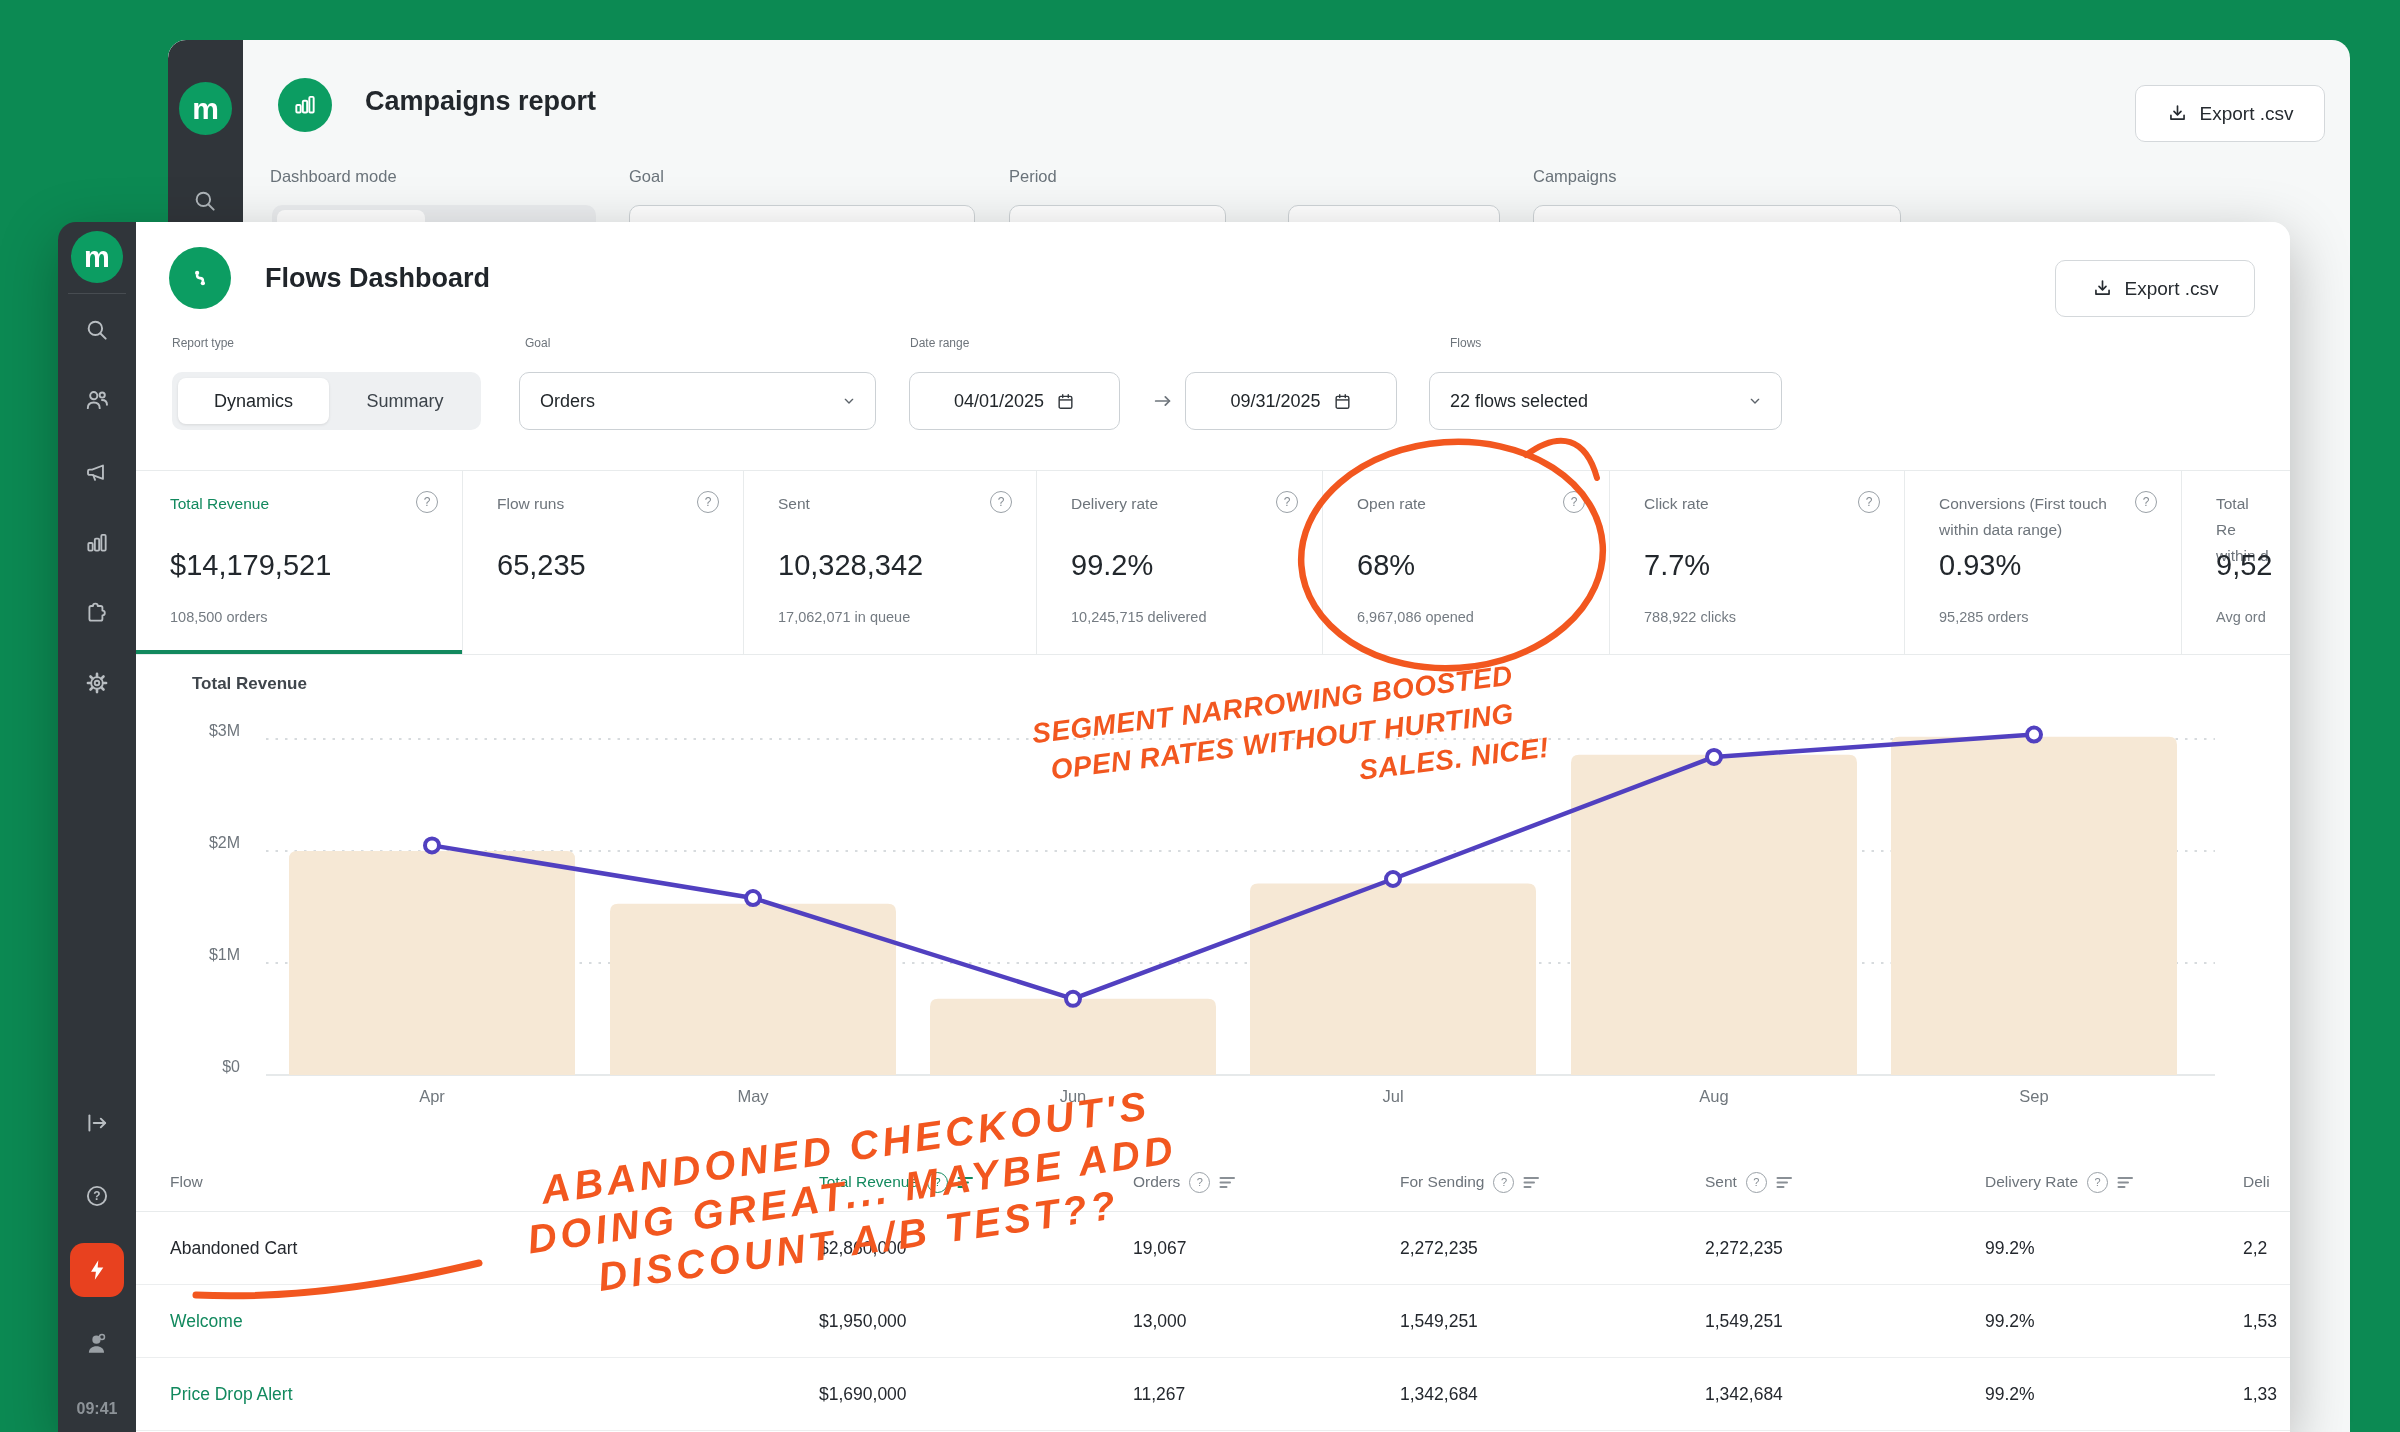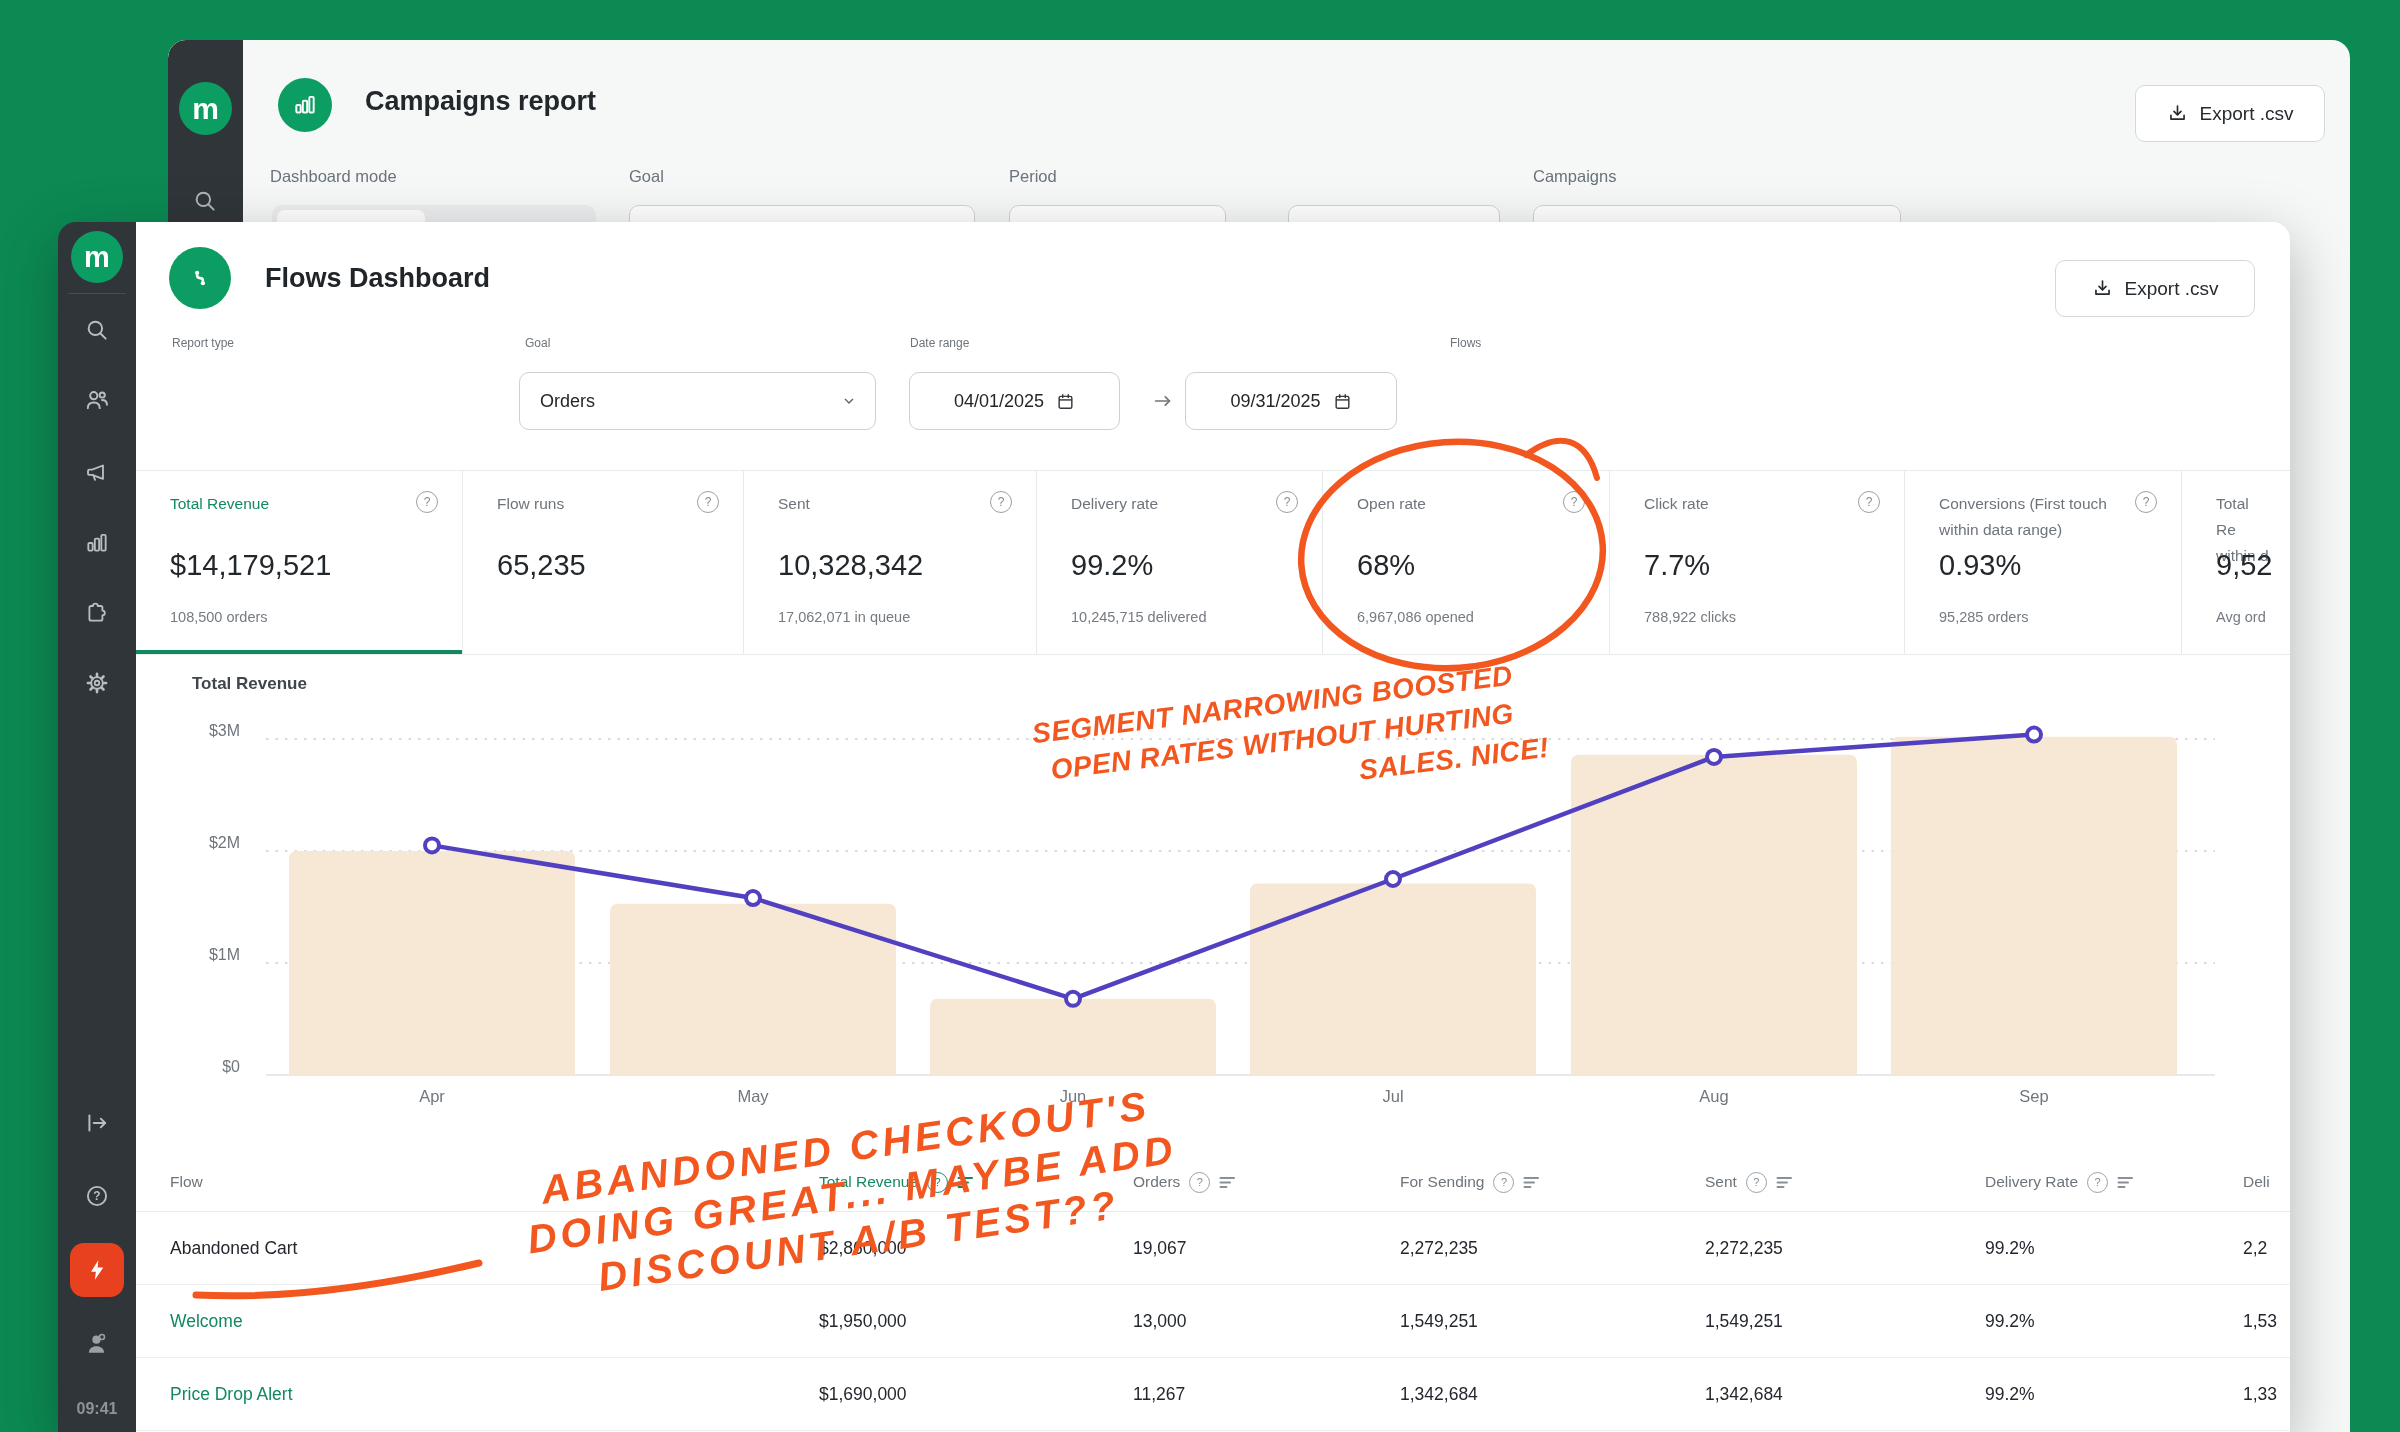--- a/index.html
+++ b/index.html
@@ -230,20 +230,24 @@
           <path d="M4.5 14 V18.5 H19.5 V14" stroke="#262b30" stroke-width="1.9" fill="none" stroke-linecap="round" stroke-linejoin="round"></path>
         </svg>
         <span>Export .csv</span>
       </button>
 
       <div class="flt-label" style="left:36px">Report type</div>
       <div class="flt-label" style="left:389px">Goal</div>
       <div class="flt-label" style="left:774px">Date range</div>
       <div class="flt-label" style="left:1314px">Flows</div>
 
+      <div class="toggle">
+        <div class="seg sel">Dynamics</div>
+        <div class="seg unsel">Summary</div>
+      </div>
 
       <div class="select" style="left:383px;width:357px">
         <span>Orders</span>
         <svg width="16" height="16" viewBox="0 0 24 24">
           <path d="M6.5 9.5 L12 15 L17.5 9.5" fill="none" stroke="#5c636a" stroke-width="2" stroke-linecap="round" stroke-linejoin="round"></path>
         </svg>
       </div>
 
       <div class="dateinput" style="left:773px;width:211px">
         <span>04/01/2025</span>
@@ -260,20 +264,26 @@
           <path d="M14.5 7.5 L19 12 L14.5 16.5" fill="none" stroke="#6d747b" stroke-width="1.9" stroke-linecap="round" stroke-linejoin="round"></path>
         </svg>
       </div>
       <div class="dateinput" style="left:1049px;width:212px">
         <span>09/31/2025</span>
         <svg width="19" height="19" viewBox="0 0 24 24">
           <rect x="4" y="5.5" width="16" height="15" rx="2" fill="none" stroke="#33383d" stroke-width="1.8"></rect>
           <line x1="8.5" y1="3.5" x2="8.5" y2="7" stroke="#33383d" stroke-width="1.8" stroke-linecap="round"></line>
           <line x1="15.5" y1="3.5" x2="15.5" y2="7" stroke="#33383d" stroke-width="1.8" stroke-linecap="round"></line>
           <line x1="4" y1="10" x2="20" y2="10" stroke="#33383d" stroke-width="1.8"></line>
+        </svg>
+      </div>
+      <div class="select" style="left:1293px;width:353px">
+        <span>22 flows selected</span>
+        <svg width="16" height="16" viewBox="0 0 24 24">
+          <path d="M6.5 9.5 L12 15 L17.5 9.5" fill="none" stroke="#5c636a" stroke-width="2" stroke-linecap="round" stroke-linejoin="round"></path>
         </svg>
       </div>
 
       <div class="stats" id="stats-row">
           <div class="stat active" style="width: 327px;">
             <div class="lab">Total Revenue</div>
             <div class="qmark">?</div>
             <div class="val">$14,179,521</div>
             <div class="sub">108,500 orders</div>
           </div>

